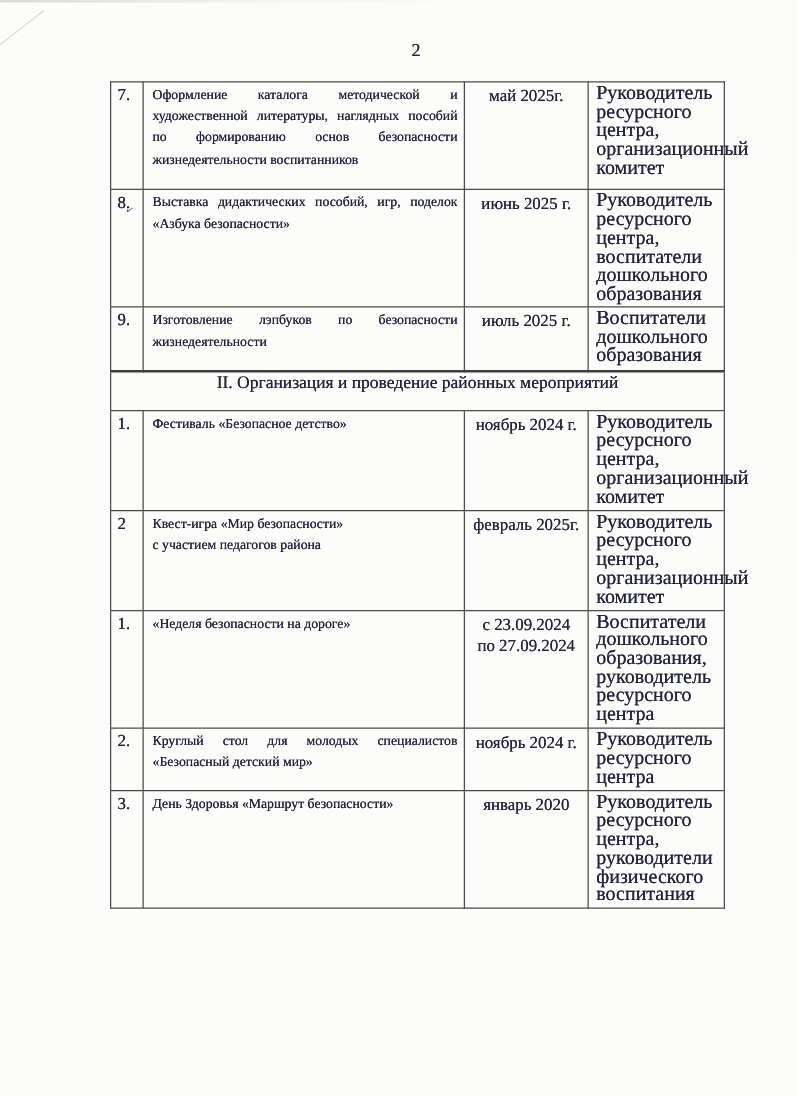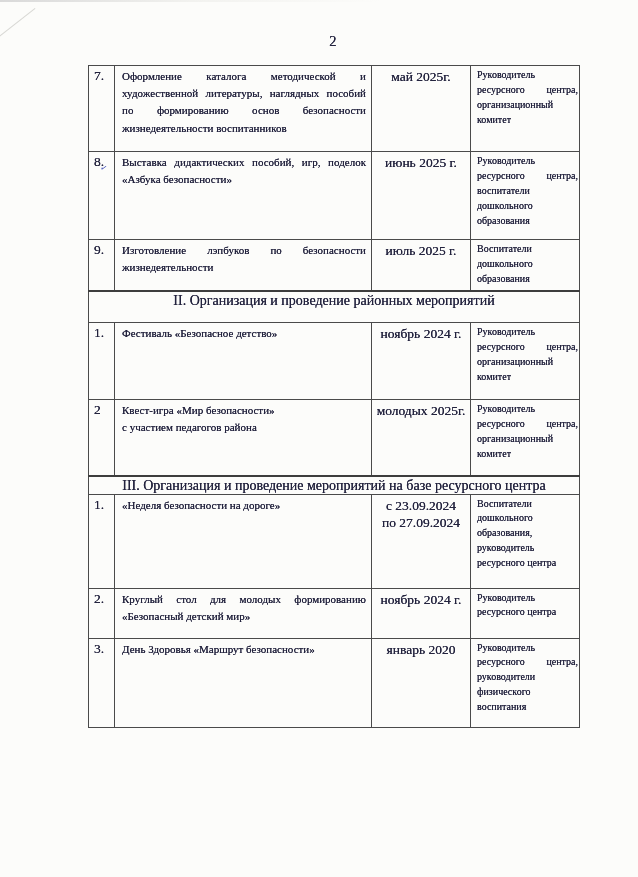--- a/index.html
+++ b/index.html
@@ -31,21 +31,21 @@
   td {
     border:1px solid #4a4a4a;
     vertical-align:top;
     text-shadow:0 0 0.45px currentColor;
   }
   td.num  { font-size:13.5px; padding:2px 0 0 5px; }
   td.act  { font-size:11px; line-height:17.2px; padding:2px 5px 2px 7px;
             text-align:justify; white-space:pre-line; }
   td.date { font-size:13.5px; line-height:17.2px; padding:2px 0 0 0;
             text-align:center; white-space:pre; overflow:visible; }
-  td.resp { font-size:10px; line-height:14.9px; padding:2px 1px 2px 6px;
+  td.resp { font-size:16px; line-height:14.9px; padding:2px 1px 2px 6px;
             text-align:justify; overflow:visible; }
   tr.sec-header td {
     text-align:center; font-size:14px; padding:1px 0 0 0;
     border-top:2px solid #3d3d3d;
   }
   .ink-mark {
     position:absolute; left:100px; top:163px;
     color:#2c3cae; font-size:9px; transform:rotate(24deg) scaleX(0.8);
     text-shadow:none;
   }
@@ -95,37 +95,34 @@
       <tr style="height:77px">
         <td class="num">1.</td>
         <td class="act">Фестиваль «Безопасное детство»</td>
         <td class="date">ноябрь 2024 г.</td>
         <td class="resp">Руководитель ресурсного центра, организационный комитет</td>
       </tr>
       <tr style="height:76px">
         <td class="num">2</td>
         <td class="act">Квест-игра  «Мир безопасности»
 с участием педагогов района</td>
-        <td class="date">молодых 2025г.</td>
+        <td class="date">февраль 2025г.</td>
         <td class="resp">Руководитель ресурсного центра, организационный комитет</td>
       </tr>
 
-      <tr class="sec-header" style="height:18px">
-        <td colspan="4">III. Организация и проведение мероприятий на базе ресурсного центра</td>
-      </tr>
       <tr style="height:94px">
         <td class="num">1.</td>
         <td class="act">«Неделя безопасности на дороге»</td>
         <td class="date">с 23.09.2024
 по 27.09.2024</td>
         <td class="resp">Воспитатели дошкольного образования, руководитель ресурсного центра</td>
       </tr>
       <tr style="height:50px">
         <td class="num">2.</td>
-        <td class="act">Круглый стол для молодых формированию «Безопасный детский мир»</td>
+        <td class="act">Круглый стол для молодых специалистов «Безопасный детский мир»</td>
         <td class="date">ноябрь 2024 г.</td>
         <td class="resp">Руководитель ресурсного центра</td>
       </tr>
       <tr style="height:89px">
         <td class="num">3.</td>
         <td class="act">День Здоровья  «Маршрут безопасности»</td>
         <td class="date">январь 2020</td>
         <td class="resp">Руководитель ресурсного центра, руководители физического воспитания</td>
       </tr>
     </tbody>

